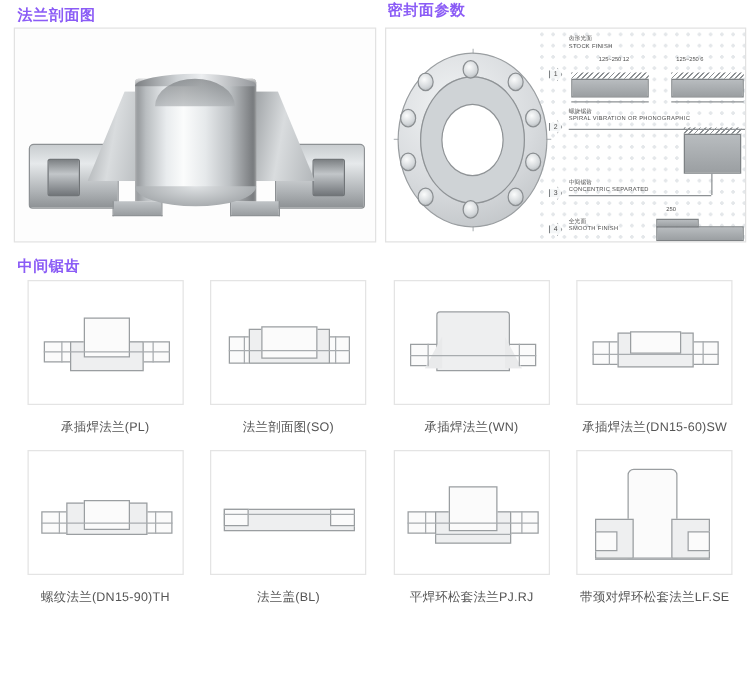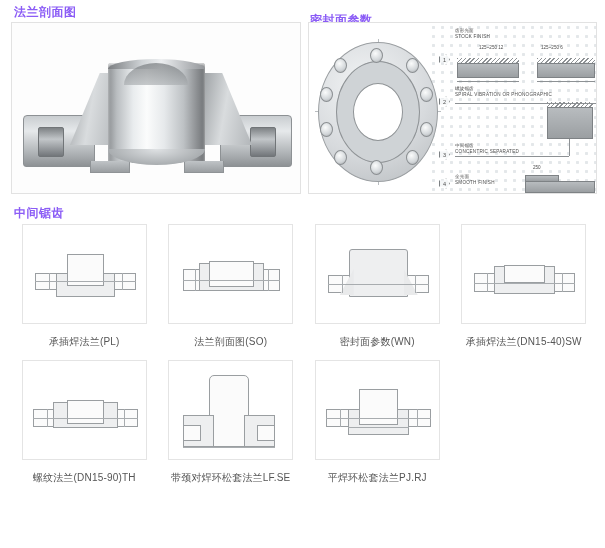--- a/index.html
+++ b/index.html
@@ -20,21 +20,21 @@
   
   .sec-title {
     position: absolute;
     font-size: 12px;
     font-weight: bold;
     color: #8b5cf6;
     letter-spacing: 0.5px;
     white-space: nowrap;
   }
   #title-section { left: 14px; top: 4px; }
-  #title-seal    { left: 310px; top: 12px; }
+  #title-seal    { left: 310px; top: 0; }
   #title-struct  { left: 14px; top: 205px; }
 
   
   .panel {
     position: absolute;
     border: 1px solid #e2e2e2;
     background: #fff;
     box-sizing: border-box;
     overflow: hidden;
   }
@@ -369,70 +369,79 @@
       <div class="cell">
         <div class="fig-box">
           <div class="fl fl-light" style="left:12px; top:50px; width:101px; height:18px;"></div>
           <div class="fl fl-mid" style="left:33px; top:24px; width:59px; height:48px; border-radius:3px 3px 0 0;"></div>
           <div class="fl fl-nb" style="left:24px; top:44px; width:14px; height:26px; background:#e9eaeb; clip-path:polygon(100% 0,100% 100%,0 100%);"></div>
           <div class="fl fl-nb" style="left:88px; top:44px; width:14px; height:26px; background:#e9eaeb; clip-path:polygon(0 0,100% 100%,0 100%);"></div>
           <div class="seam" style="left:26px; top:50px; height:18px;"></div>
           <div class="seam" style="left:99px; top:50px; height:18px;"></div>
           <div class="seam-h" style="left:12px; top:59px; width:101px;"></div>
         </div>
-        <span class="cap">密封面参数(WN)</span>
+        <span class="cap">承插焊法兰(WN)</span>
       </div>
 
       <div class="cell">
         <div class="fig-box">
           <div class="fl fl-light" style="left:12px; top:48px; width:101px; height:19px;"></div>
           <div class="fl fl-mid" style="left:32px; top:41px; width:61px; height:28px;"></div>
           <div class="fl fl-light" style="left:42px; top:40px; width:41px; height:18px;"></div>
           <div class="seam" style="left:25px; top:48px; height:19px;"></div>
           <div class="seam" style="left:100px; top:48px; height:19px;"></div>
           <div class="seam-h" style="left:12px; top:58px; width:101px;"></div>
         </div>
-        <span class="cap">承插焊法兰(DN15-40)SW</span>
+        <span class="cap">承插焊法兰(DN15-60)SW</span>
       </div>
     </div>
 
     <div class="row row2">
 
       <div class="cell">
         <div class="fig-box">
           <div class="fl fl-light" style="left:10px; top:48px; width:105px; height:18px;"></div>
           <div class="fl fl-mid" style="left:30px; top:41px; width:65px; height:26px;"></div>
           <div class="fl fl-light" style="left:44px; top:39px; width:37px; height:24px;"></div>
           <div class="seam" style="left:24px; top:48px; height:18px;"></div>
           <div class="seam" style="left:101px; top:48px; height:18px;"></div>
           <div class="seam-h" style="left:10px; top:57px; width:105px;"></div>
         </div>
         <span class="cap">螺纹法兰(DN15-90)TH</span>
       </div>
 
-
-      <div class="cell">
-        <div class="fig-box">
-          <div class="fl fl-light" style="left:40px; top:14px; width:40px; height:72px; border-radius:5px 5px 0 0;"></div>
-          <div class="fl fl-mid" style="left:14px; top:54px; width:31px; height:32px;"></div>
-          <div class="fl fl-mid" style="left:75px; top:54px; width:31px; height:32px;"></div>
-          <div class="fl fl-light" style="left:14px; top:64px; width:18px; height:16px;"></div>
-          <div class="fl fl-light" style="left:88px; top:64px; width:18px; height:16px;"></div>
-          <div class="seam-h" style="left:14px; top:86px; width:92px;"></div>
-        </div>
-        <span class="cap">带颈对焊环松套法兰LF.SE</span>
+      <div class="cell">
+        <div class="fig-box">
+          <div class="fl fl-mid" style="left:10px; top:46px; width:105px; height:18px;"></div>
+          <div class="fl fl-light" style="left:10px; top:46px; width:20px; height:14px;"></div>
+          <div class="fl fl-light" style="left:95px; top:46px; width:20px; height:14px;"></div>
+          <div class="seam-h" style="left:10px; top:50px; width:105px;"></div>
+        </div>
+        <span class="cap">法兰盖(BL)</span>
       </div>
 
       <div class="cell">
         <div class="fig-box">
           <div class="fl fl-light" style="left:10px; top:48px; width:105px; height:18px;"></div>
           <div class="fl fl-mid" style="left:32px; top:48px; width:61px; height:26px;"></div>
           <div class="fl fl-light" style="left:43px; top:28px; width:39px; height:36px;"></div>
           <div class="seam" style="left:24px; top:48px; height:18px;"></div>
           <div class="seam" style="left:101px; top:48px; height:18px;"></div>
           <div class="seam-h" style="left:10px; top:57px; width:105px;"></div>
           <div class="seam-h" style="left:32px; top:66px; width:61px;"></div>
         </div>
         <span class="cap">平焊环松套法兰PJ.RJ</span>
       </div>
+
+      <div class="cell">
+        <div class="fig-box">
+          <div class="fl fl-light" style="left:40px; top:14px; width:40px; height:72px; border-radius:5px 5px 0 0;"></div>
+          <div class="fl fl-mid" style="left:14px; top:54px; width:31px; height:32px;"></div>
+          <div class="fl fl-mid" style="left:75px; top:54px; width:31px; height:32px;"></div>
+          <div class="fl fl-light" style="left:14px; top:64px; width:18px; height:16px;"></div>
+          <div class="fl fl-light" style="left:88px; top:64px; width:18px; height:16px;"></div>
+          <div class="seam-h" style="left:14px; top:86px; width:92px;"></div>
+        </div>
+        <span class="cap">带颈对焊环松套法兰LF.SE</span>
+      </div>
     </div>
   </div>
 </div>
 
 </body></html>

